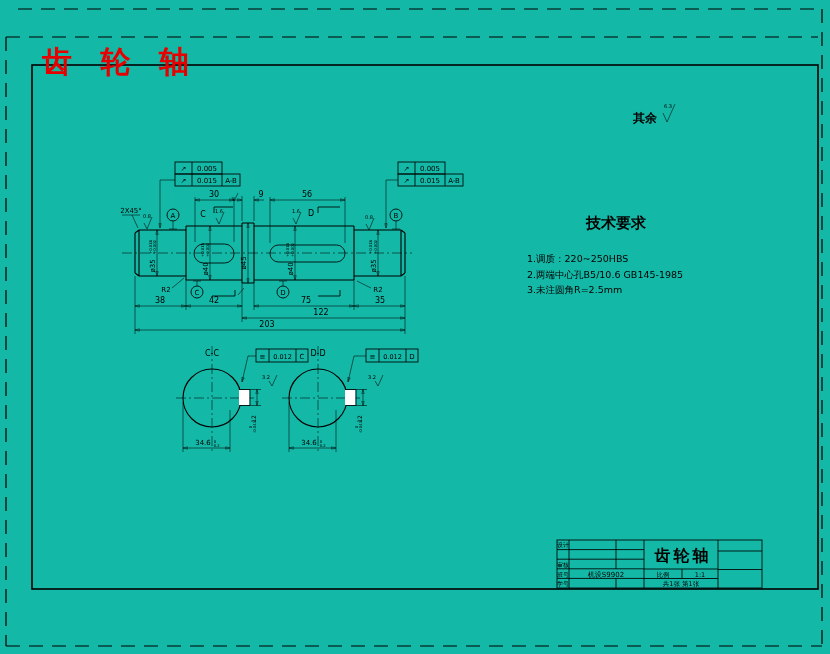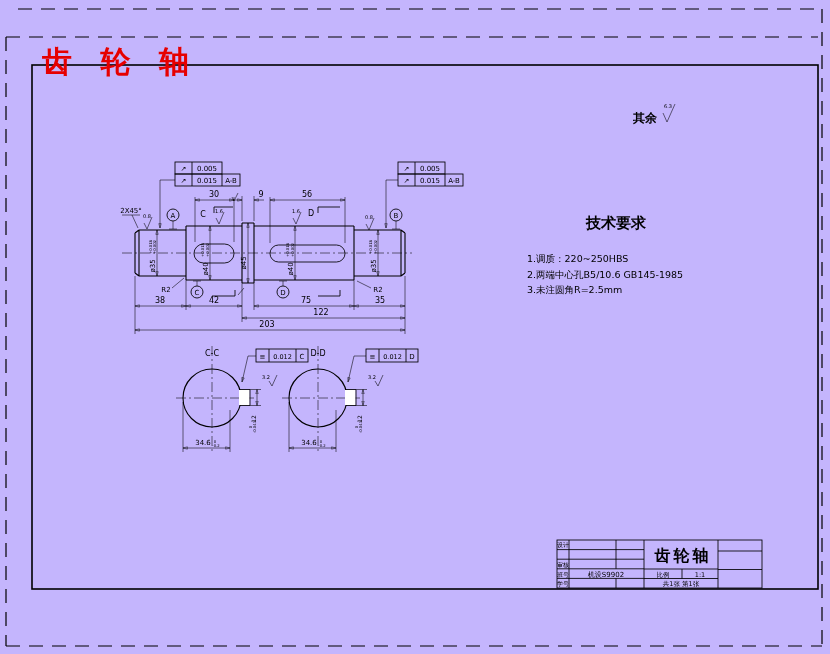--- a/index.html
+++ b/index.html
@@ -1,16 +1,16 @@
 <!DOCTYPE html>
 <html><head>
 <meta charset="utf-8">
 <style>
   html,body{margin:0;padding:0;background:#fff;}
-  #page{position:relative;width:830px;height:654px;background:#c4b5fd;overflow:hidden;}
+  #page{position:relative;width:830px;height:654px;background:#14b8a6;overflow:hidden;}
   svg{position:absolute;left:0;top:0;}
   svg line,svg path,svg rect,svg circle,svg polyline{stroke:#000;fill:none;}
   .ol{stroke-width:1.1;}            
   .md{stroke-width:.85;}           
   .th{stroke-width:.55;}           
   .fr{stroke-width:1.6;}           
   .db{stroke-width:1.2;stroke-dasharray:14 9;}   
   .cl{stroke-width:.55;stroke-dasharray:10 3 2 3;} 
   .wh{fill:#fff;stroke:none;}
   svg text{stroke:none;fill:#000;font-family:"DejaVu Sans","Liberation Sans",sans-serif;}

